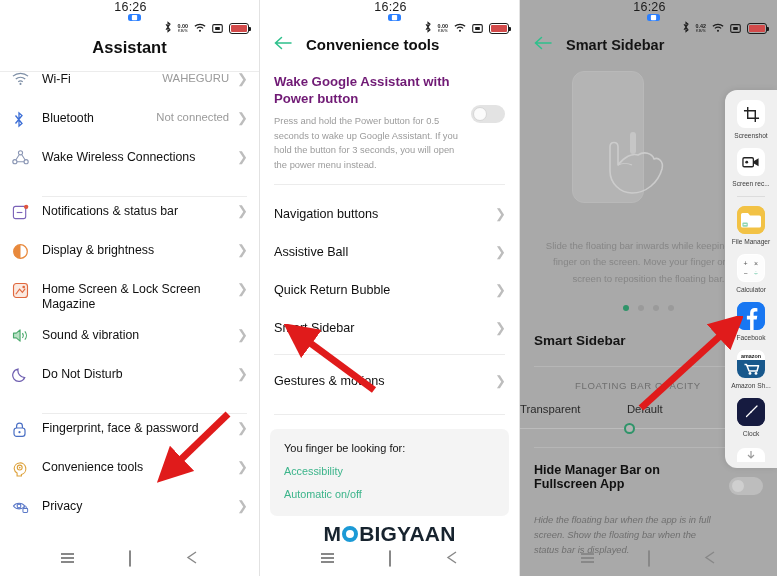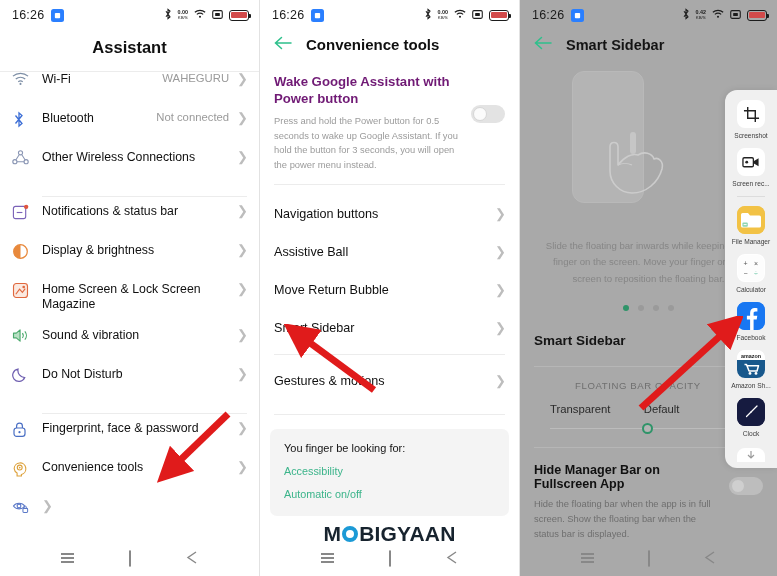--- a/index.html
+++ b/index.html
@@ -12,21 +12,21 @@
   .screens { display: flex; width: 777px; height: 576px; }
 
   .panel { position: relative; height: 576px; overflow: hidden; background: #fff; }
   .panel-1 { width: 259px; }
   .panel-2 { width: 260px; border-left: 1px solid #e2e2e2; }
   .panel-3 { width: 258px; border-left: 1px solid #e2e2e2; background: #a8a8a8; }
 
   
   .statusbar {
     height: 30px; display: flex; align-items: center;
-    padding: 0 10px 0 12px; font-size: 12px; color: #222;
+    padding: 0 10px 0 12px; font-size: 12px; color: #222; flex-direction: column;
   }
   .sb-time { font-size: 12.5px; letter-spacing: .2px; color: #1c1c1c; }
   .sb-badge {
     width: 13px; height: 13px; background: #2a7fff; border-radius: 2.5px;
     margin-left: 7px; display: flex; align-items: center; justify-content: center;
     color: #fff; font-size: 8px; line-height: 1;
   }
   .sb-right { margin-left: auto; display: flex; align-items: center; gap: 6px; }
   .sb-ico { display: block; }
   .sb-speed { display: flex; flex-direction: column; align-items: center; line-height: 1; }
@@ -141,35 +141,35 @@
   .p3-section-title {
     font-size: 13.5px; font-weight: bold; color: #151515;
     padding: 22px 0 0 14px;
   }
   .p3-sep { height: 1px; background: #b6b6b6; margin: 18px 14px 0 14px; }
   .p3-label {
     font-size: 9.6px; color: #6f6f6f; letter-spacing: .6px;
     padding: 13px 0 0 14px;
     margin-left: 41px;
   }
-  .slider-wrap { padding: 12px 14px 0 30px; position: relative; }
+  .slider-wrap { padding: 12px 14px 0 0; position: relative; }
   .slider-marks { display: flex; font-size: 11.3px; color: #2a2a2a; }
   .mark-a { width: 44%; }
   .slider-track {
     height: 1.6px; background: #bcbcbc; margin-top: 13px; position: relative;
   }
   .slider-knob {
     position: absolute; left: 43%; top: -5px; width: 11px; height: 11px;
     border-radius: 50%; background: #b4b4b4; border: 2px solid #2f9469;
   }
   .p3-sep2 { height: 1px; background: #b6b6b6; margin: 18px 14px 0 14px; }
   .hide-block { padding: 15px 14px 0 14px; display: flex; align-items: flex-start; }
   .hide-text { flex: 1; padding-right: 10px; }
   .hide-title { font-size: 12.6px; font-weight: bold; color: #101010; }
-  .hide-desc { font-size: 9.4px; color: #6f6f6f; line-height: 1.55; margin-top: 6px; }
+  .hide-desc { font-size: 9.4px; color: #6f6f6f; line-height: 1.55; margin-top: 22px; font-style: italic; }
   .toggle-gray { background: #bdbdbd; margin-top: 14px; }
   .toggle-gray .knob { background: #cfcfcf; border-color: #bdbdbd; }
 
   
   .floatbar {
     position: absolute; right: 0; top: 90px; width: 52px;
     background: #f0f0f0; border-radius: 12px 0 0 12px;
     padding: 10px 0 6px 0; z-index: 5;
     box-shadow: -1px 0 6px rgba(0,0,0,.10);
   }
@@ -261,21 +261,21 @@
 
       <div class="srow">
         <span class="ico">
           <svg width="17" height="15" viewBox="0 0 18 16">
             <circle cx="9" cy="3" r="2.2" fill="none" stroke="#8a96b4" stroke-width="1.2"></circle>
             <circle cx="3" cy="12.5" r="2.2" fill="none" stroke="#8a96b4" stroke-width="1.2"></circle>
             <circle cx="15" cy="12.5" r="2.2" fill="none" stroke="#8a96b4" stroke-width="1.2"></circle>
             <path d="M7.6 5 L4 10.6 M10.4 5 L14 10.6 M5.2 12.5 L12.8 12.5" stroke="#8a96b4" stroke-width="1.1" fill="none"></path>
           </svg>
         </span>
-        <span class="lbl">Other Wireless Connections</span>
+        <span class="lbl">Wake Wireless Connections</span>
         <span class="chev">❯</span>
       </div>
 
       <div class="group-sep"></div>
 
       <div class="srow">
         <span class="ico">
           <svg width="17" height="17" viewBox="0 0 18 18">
             <rect x="1.5" y="2.5" width="13" height="13" rx="2.2" fill="none" stroke="#7b63b8" stroke-width="1.2"></rect>
             <path d="M5 9 H11" stroke="#7b63b8" stroke-width="1.2"></path>
@@ -359,20 +359,21 @@
 
       <div class="srow">
         <span class="ico">
           <svg width="17" height="15" viewBox="0 0 18 16">
             <path d="M1.5 7.5 C4 3.5 11 3.5 13.5 7.5 C11 11.5 4 11.5 1.5 7.5 Z" fill="none" stroke="#5b79c8" stroke-width="1.2"></path>
             <circle cx="7.4" cy="7.5" r="2" fill="none" stroke="#5b79c8" stroke-width="1.2"></circle>
             <rect x="11.6" y="10" width="5" height="4.4" rx="1" fill="none" stroke="#5b79c8" stroke-width="1.1"></rect>
             <path d="M12.9 10 V8.8 A1.2 1.2 0 0 1 15.3 8.8 V10" fill="none" stroke="#5b79c8" stroke-width="1"></path>
           </svg>
         </span>
+        <span class="lbl">Privacy</span>
         <span class="chev">❯</span>
       </div>
     </div>
 
     <svg class="arrow" style="left:148px; top:408px;" width="86" height="76" viewBox="0 0 86 76">
       <defs>
           <marker id="ah1" markerWidth="5" markerHeight="5" refX="2.4" refY="2.5" orient="auto">
         <path d="M0,0 L5,2.5 L0,5 Z" fill="#e01b1b"></path>
           </marker>
         </defs>
@@ -457,21 +458,21 @@
     <div class="p2-list">
       <div class="p2-row">
         <span>Navigation buttons</span>
         <span class="chev">❯</span>
       </div>
       <div class="p2-row">
         <span>Assistive Ball</span>
         <span class="chev">❯</span>
       </div>
       <div class="p2-row">
-        <span>Move Return Bubble</span>
+        <span>Quick Return Bubble</span>
         <span class="chev">❯</span>
       </div>
       <div class="p2-row">
         <span>Smart Sidebar</span>
         <span class="chev">❯</span>
       </div>
 
       <div class="p2-sep"></div>
 
       <div class="p2-row">

